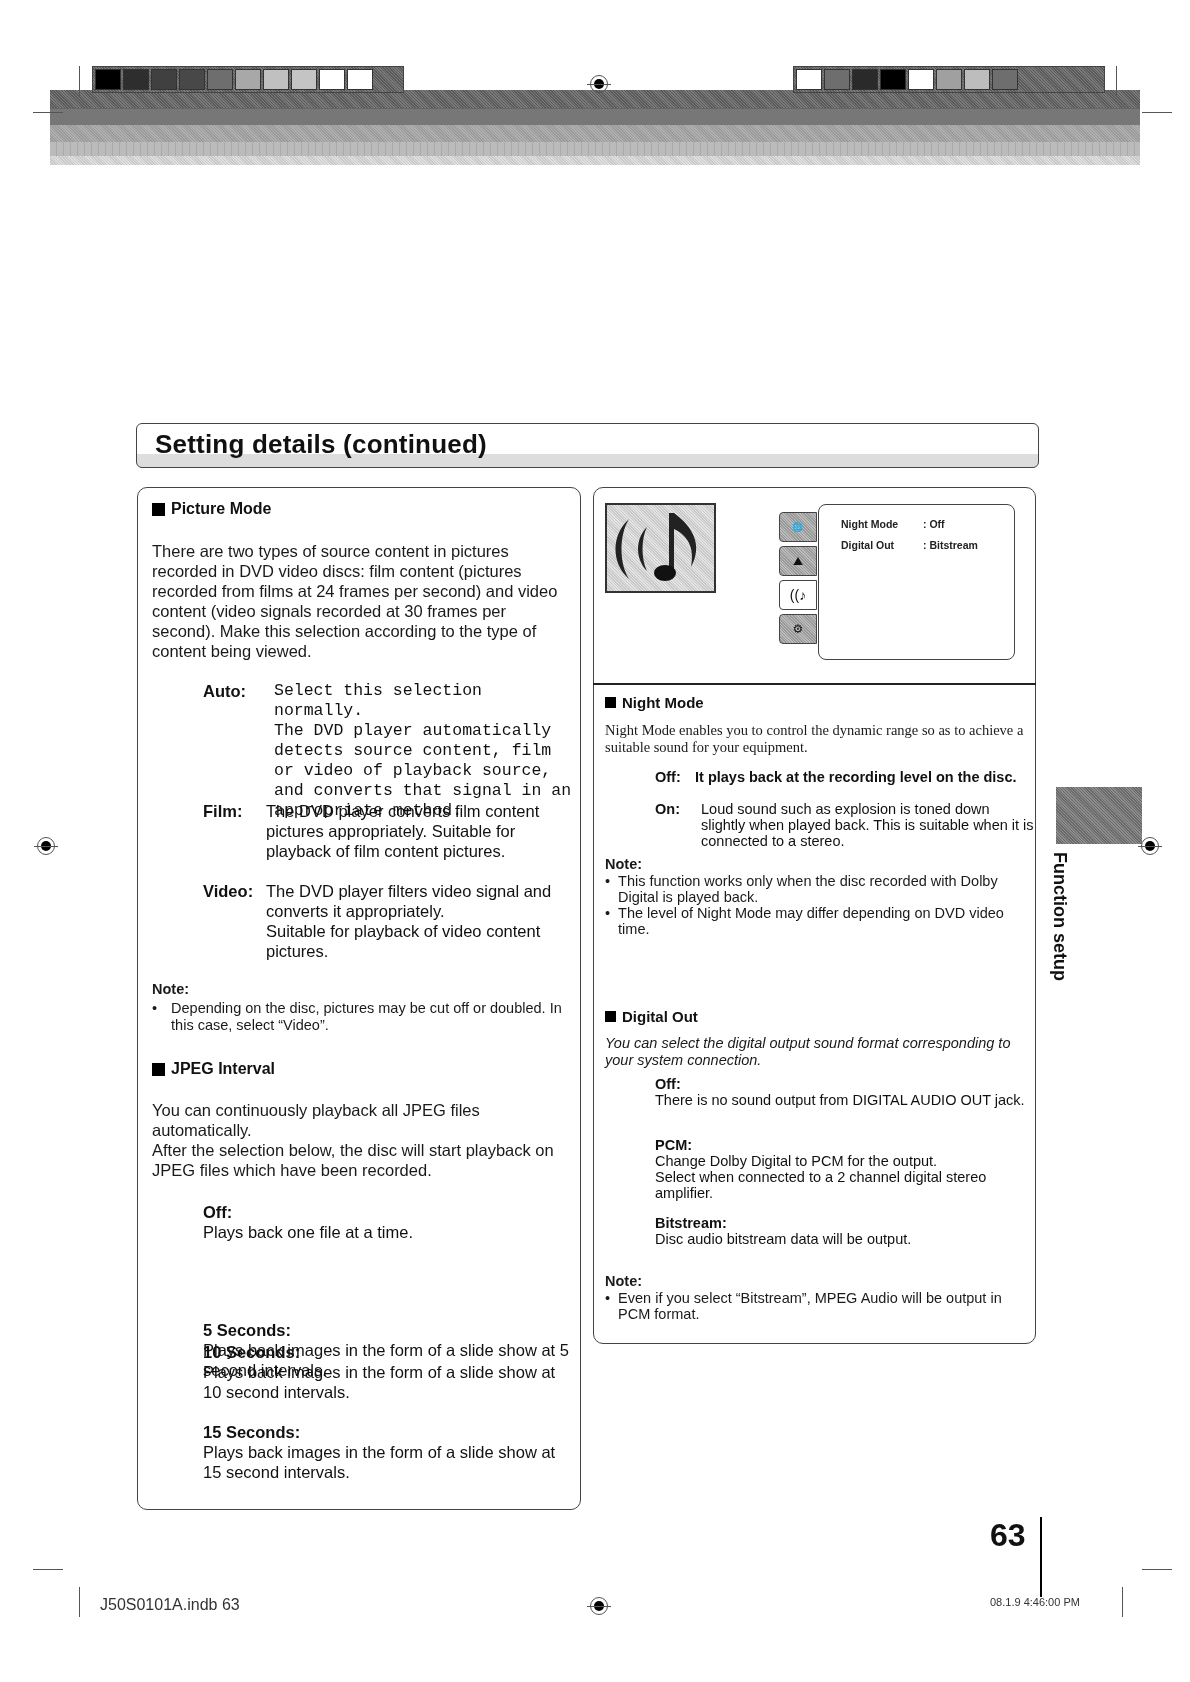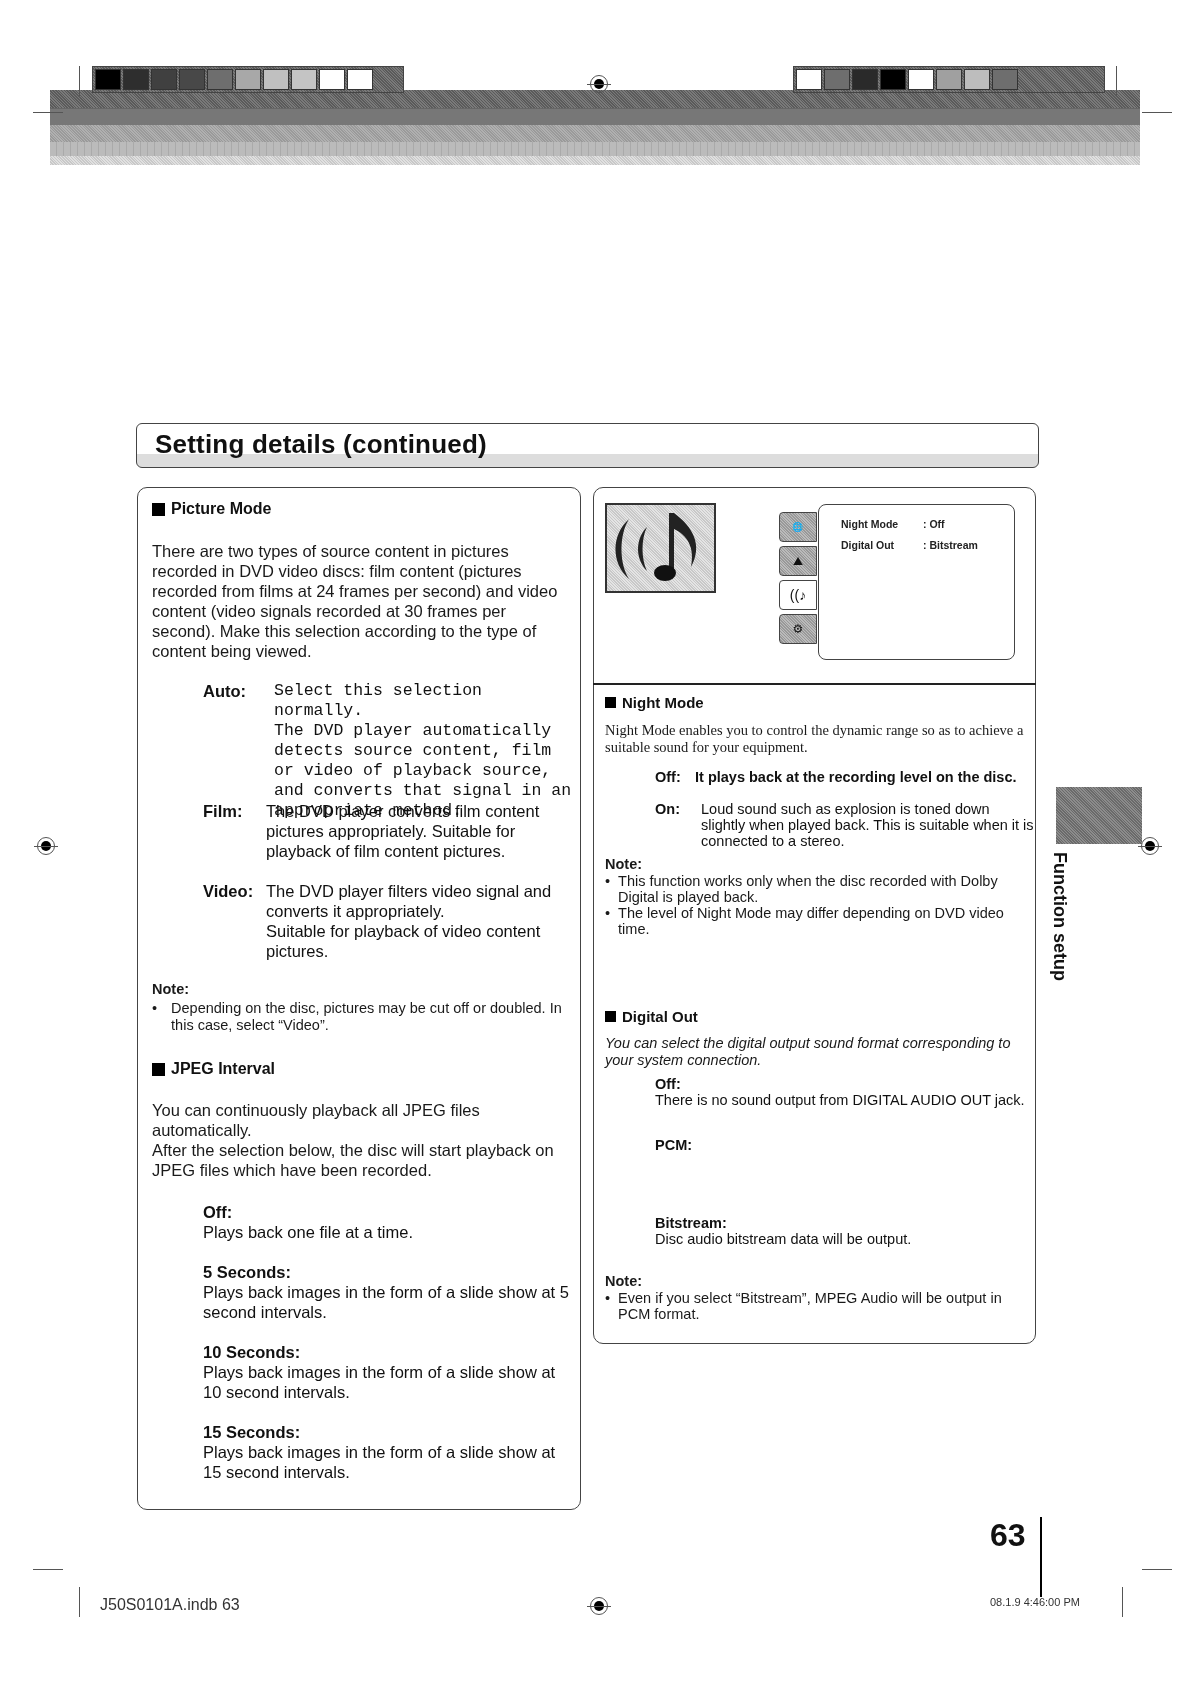--- a/index.html
+++ b/index.html
@@ -152,21 +152,21 @@
   <span class="sq"></span>
   <span>JPEG Interval</span>
 </div>
 <div class="p" style="left:152px;top:1100px;width:425px;white-space:pre-line;">You can continuously playback all JPEG files automatically.
 After the selection below, the disc will start playback on JPEG files which have been recorded.</div>
 
 <div class="def-row" style="left:203px;top:1202px;width:370px;">
   <div class="b">Off:</div>
   <div>Plays back one file at a time.</div>
 </div>
-<div class="def-row" style="left:203px;top:1262px;width:370px;">
+<div class="def-row" style="left:203px;top:1320px;width:370px;">
   <div class="b">5 Seconds:</div>
   <div>Plays back images in the form of a slide show at 5 second intervals.</div>
 </div>
 <div class="def-row" style="left:203px;top:1342px;width:370px;">
   <div class="b">10 Seconds:</div>
   <div>Plays back images in the form of a slide show at 10 second intervals.</div>
 </div>
 <div class="def-row" style="left:203px;top:1422px;width:370px;">
   <div class="b">15 Seconds:</div>
   <div>Plays back images in the form of a slide show at 15 second intervals.</div>
@@ -243,20 +243,22 @@
   <span>Digital Out</span>
 </div>
 <div class="p small" style="left:605px;top:1035px;width:430px;font-style:italic;">You can select the digital output sound format corresponding to your system connection.</div>
 
 <div class="def-row" style="left:655px;top:1076px;width:375px;font-size:14.5px;line-height:16px;">
   <div class="b">Off:</div>
   <div>There is no sound output from DIGITAL AUDIO OUT jack.</div>
 </div>
 <div class="def-row" style="left:655px;top:1137px;width:375px;font-size:14.5px;line-height:16px;">
   <div class="b">PCM:</div>
+  <div style="white-space:pre-line;">Change Dolby Digital to PCM for the output.
+Select when connected to a 2 channel digital stereo amplifier.</div>
 </div>
 <div class="def-row" style="left:655px;top:1215px;width:375px;font-size:14.5px;line-height:16px;">
   <div class="b">Bitstream:</div>
   <div>Disc audio bitstream data will be output.</div>
 </div>
 
 <div class="p small b" style="left:605px;top:1273px;">Note:</div>
 <div class="p small bullet" style="left:605px;top:1290px;width:420px;line-height:16px;">
   <span class="dot">•</span>
   <span>Even if you select “Bitstream”, MPEG Audio will be output in PCM format.</span>

